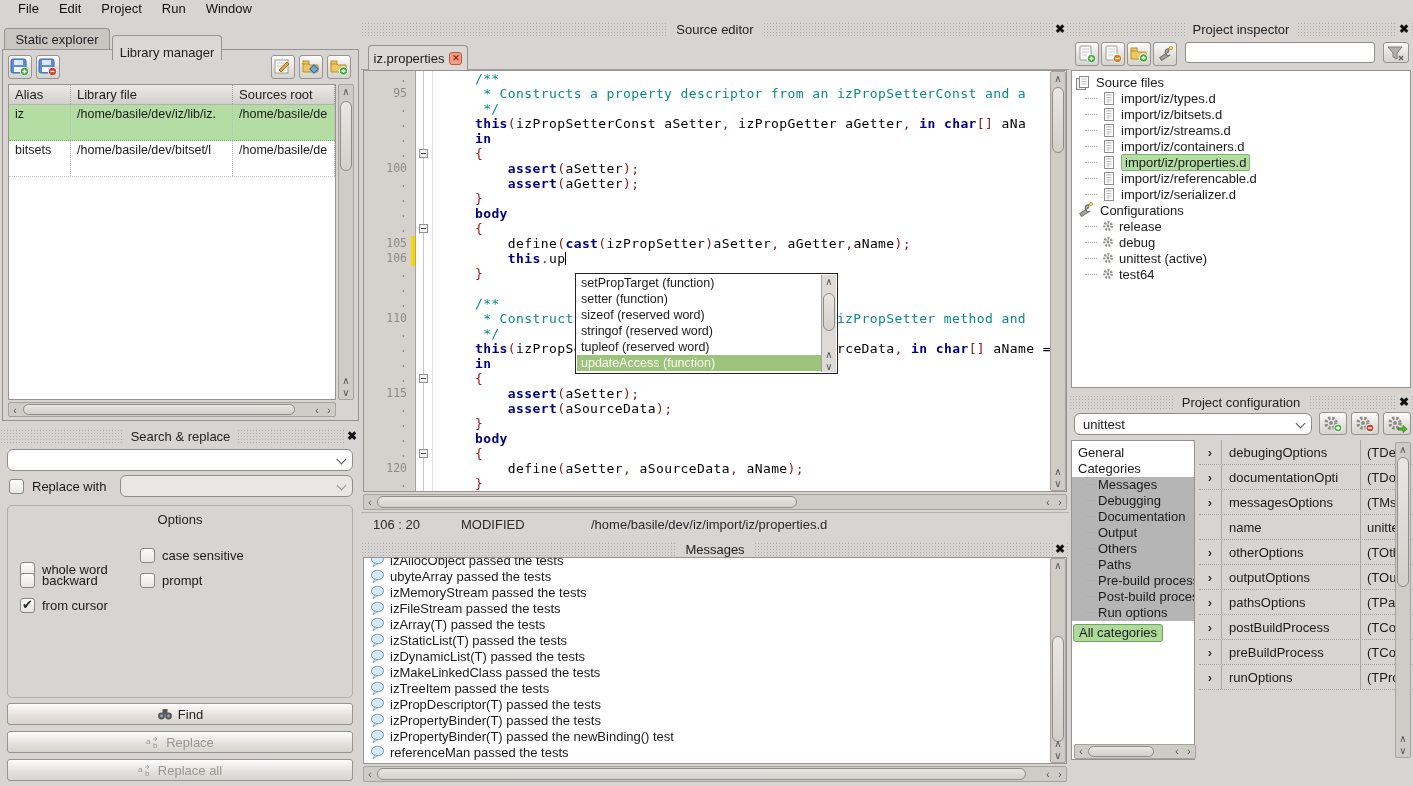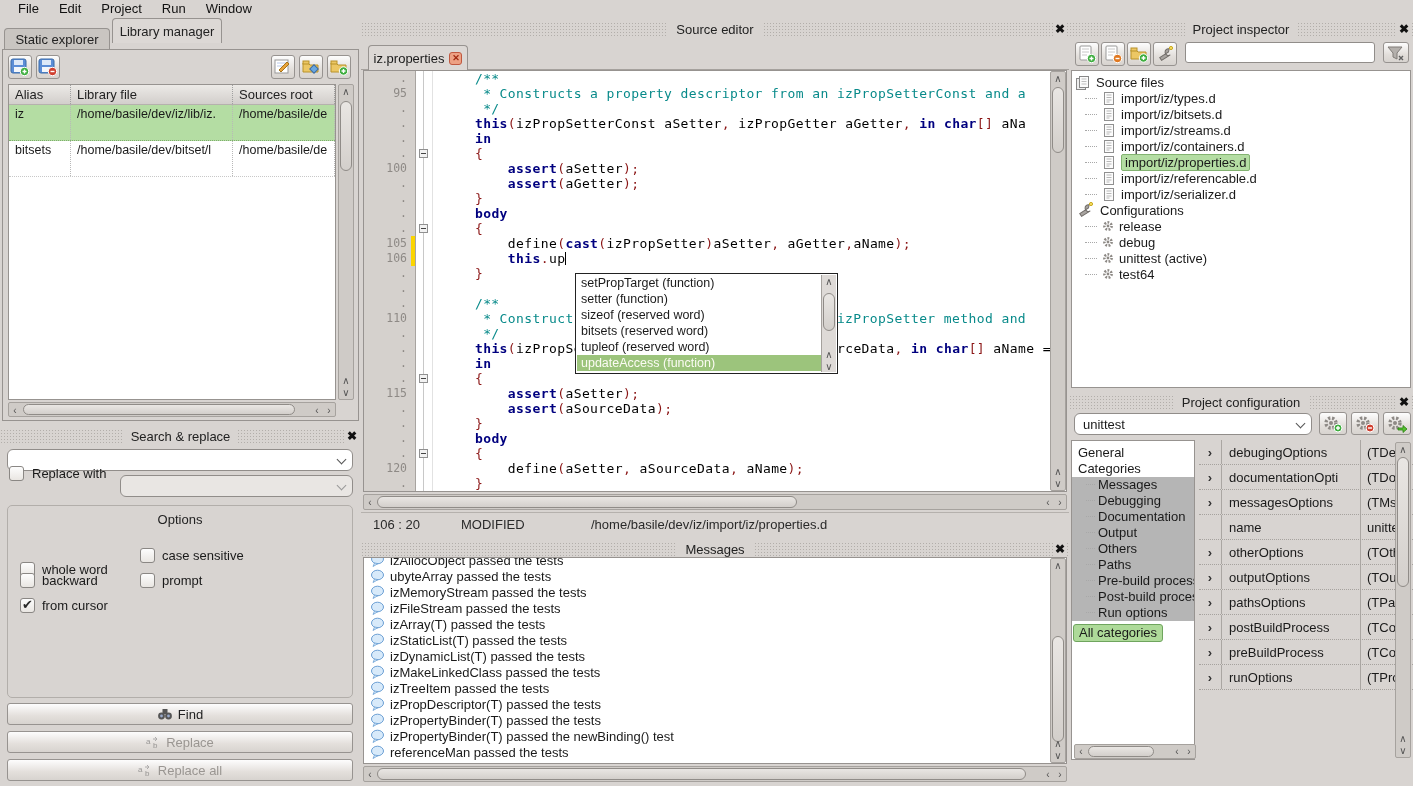--- a/index.html
+++ b/index.html
@@ -38,21 +38,21 @@
   .menu-item { padding:0 10px; font-size:13px; color:#111; line-height:18px; }
 
   
   #left-col { position:absolute; left:0; top:18px; width:361px; height:768px; }
   #center-col { position:absolute; left:361px; top:18px; width:708px; height:768px; }
   #right-col { position:absolute; left:1069px; top:18px; width:344px; height:768px; }
 
   
   .tab { position:absolute; top:10px; height:22px; border:1px solid #979390; border-bottom:none; border-radius:4px 4px 0 0;
     display:flex; align-items:center; justify-content:center; font-size:13px; background:#c9c5c1; color:#222; }
-  .tab.active { background:#dcd8d5; height:25px; top:0; z-index:2; }
+  .tab.active { background:#dcd8d5; height:25px; top:17px; z-index:2;align-items:flex-end; }
   #lib-frame { position:absolute; left:2px; top:31px; width:357px; height:372px; border:1px solid #979390; background:#d8d4d1; }
   #lib-toolbar { position:absolute; left:0; top:0; right:0; height:33px; }
   #lib-table { position:absolute; left:5px; top:34px; right:22px; bottom:20px; background:#fff; border:1px solid #979390; overflow:hidden; }
   .lt-header { display:flex; height:20px; background:linear-gradient(#eceae7,#d2cecb); border-bottom:1px solid #b5b1ad; }
   .lt-header div { font-size:13px; color:#222; padding:2px 4px 0 6px; border-right:1px dotted #a0a0a0; overflow:hidden; white-space:nowrap; }
   .lt-row { display:flex; height:36px; border-bottom:1px dotted #c8c8c8; }
   .lt-row div { font-size:12.5px; padding:2px 4px 0 6px; border-right:1px dotted #b8b8b8; overflow:hidden; white-space:nowrap; }
   .lt-row.selected { background:#b4dda3; border-bottom:1px dotted #7fae6d; }
   .lt-c1 { width:62px; flex:none; } .lt-c2 { width:162px; flex:none; } .lt-c3 { flex:1; }
 
@@ -220,21 +220,21 @@
   <div class="panel-header" id="search-header">
     <span class="ph-label">Search &amp; replace</span>
     <span class="ph-close">✖</span>
   </div>
 
   <div class="combo" style="left:7px; top:431px; width:346px;">
     <span class="combo-text"></span>
       <span class="chev"></span>
   </div>
 
-  <div style="position:absolute; left:9px; top:448px; display:flex; align-items:center; gap:8px;">
+  <div style="position:absolute; left:9px; top:461px; display:flex; align-items:center; gap:8px;">
     <span class="checkbox"></span>
     <span>Replace with</span>
   </div>
   <div class="combo disabled" style="left:120px; top:457px; width:233px;">
     <span class="combo-text"></span>
       <span class="chev"></span>
   </div>
 
   <div id="options-group">
     <div class="opt-title">Options</div>
@@ -464,21 +464,21 @@
       <div class="sarr" style="bottom:12px; left:1px;">∧</div>
       <div class="sarr" style="bottom:0px; left:1px;">∨</div>
     </div>
   </div>
 
   <div id="completion-popup">
     <div class="cp-items" id="cp-items">
         <div class="cp-item">setPropTarget (function)</div>
         <div class="cp-item">setter (function)</div>
         <div class="cp-item">sizeof (reserved word)</div>
-        <div class="cp-item">bitsets (reserved word)</div>
+        <div class="cp-item">stringof (reserved word)</div>
         <div class="cp-item">tupleof (reserved word)</div>
         <div class="cp-item selected">updateAccess (function)</div>
       </div>
     <div class="cp-scroll">
       <div class="sarr" style="top:0; left:1px;">∧</div>
       <div class="thumb" style="top:18px; height:38px; left:1px; right:1px;"></div>
       <div class="sarr" style="bottom:11px; left:1px;">∧</div>
       <div class="sarr" style="bottom:-1px; left:1px;">∨</div>
     </div>
   </div>

